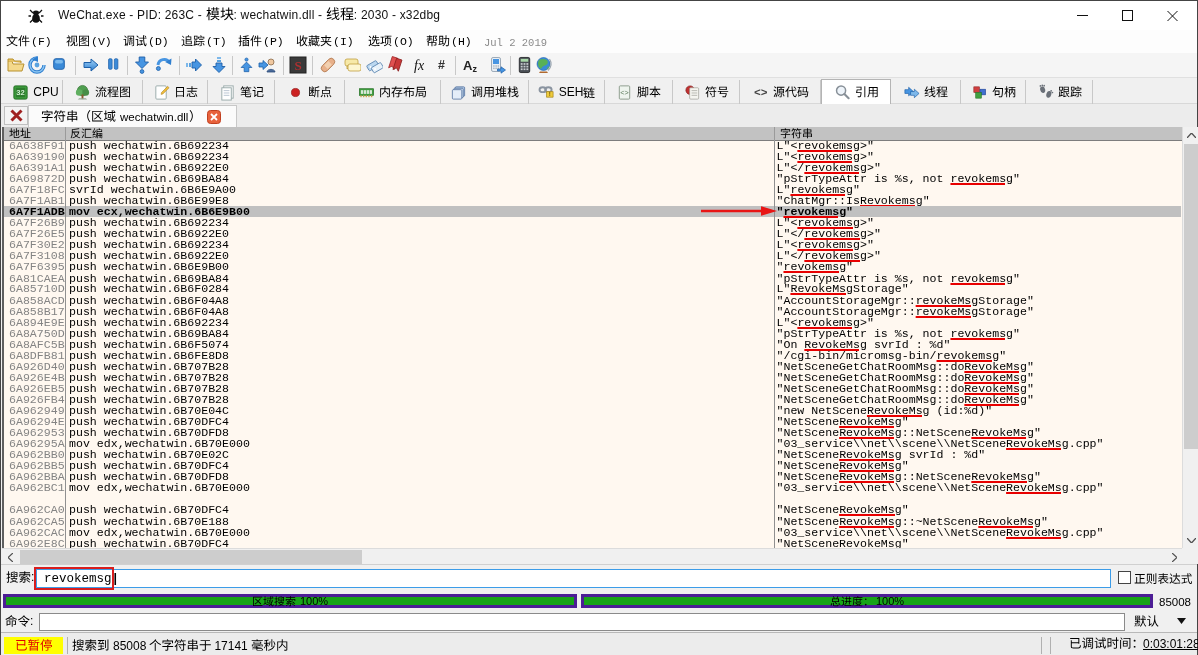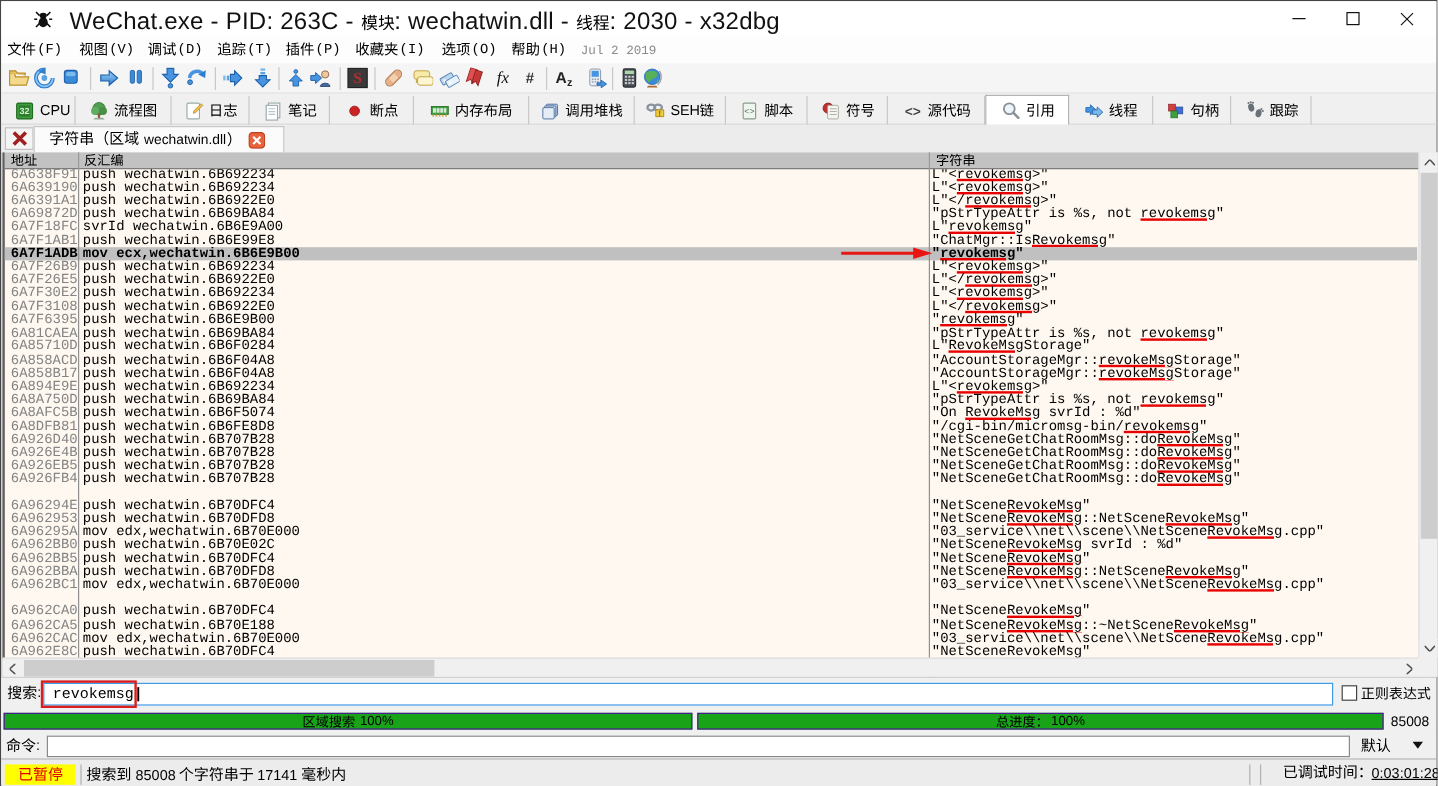--- a/index.html
+++ b/index.html
@@ -1,19 +1,19 @@
 <!DOCTYPE html>
 <html><head><meta charset="utf-8"><style>
 * { margin:0; padding:0; box-sizing:border-box; }
 html,body { width:1198px; height:655px; overflow:hidden; }
 #win { position:relative; width:1198px; height:655px; background:#f0f0f0;
   border:1px solid #444; font-family:"Liberation Sans",sans-serif; }
 .ck { display:inline-block; }
 #title { position:absolute; left:0; top:0; width:100%; height:29px; background:#fff; }
-#title .txt { position:absolute; left:57px; top:6px; font-size:20px; color:#111; letter-spacing:.2px; }
+#title .txt { position:absolute; left:57px; top:6px; font-size:12px; color:#111; letter-spacing:.2px; }
 #bug { position:absolute; left:25px; top:5px; }
 .wbtn { position:absolute; top:0; width:45px; height:29px; }
 #menubar { position:absolute; left:0; top:29px; width:100%; height:23px; background:#fdfdfd; }
 .mi { position:absolute; top:3px; height:16px; display:flex; align-items:center; font-size:12px; color:#000; }
 .mi span { font-family:"Liberation Mono",monospace; font-size:11.5px; margin-left:1px; }
 .mdate { position:absolute; left:483px; top:7px; color:#8a8a8a; font-family:"Liberation Mono",monospace; font-size:10.5px; }
 #toolbar { position:absolute; left:0; top:52px; width:100%; height:25px; background:#f5f5f5; border-bottom:1px solid #e0e0e0; }
 .ti { position:absolute; } .ti svg { width:100%; height:100%; }
 .tsep { position:absolute; top:3px; width:1px; height:19px; background:#c8c8c8; }
 #tabbar { position:absolute; left:0; top:77px; width:100%; height:26px; background:#f0f0f0; border-bottom:1px solid #d8d8d8; }
@@ -42,21 +42,21 @@
 #vscroll { position:absolute; left:1181px; top:126px; width:16px; height:421px; background:#f0f0f0; border-left:1px solid #dcdcdc; }
 #hscroll { position:absolute; left:1px; top:547px; width:1180px; height:16px; background:#f0f0f0; border-top:1px solid #dcdcdc; }
 .sbtn { position:absolute; display:flex; align-items:center; justify-content:center; color:#505050; background:#f0f0f0; }
 .sthumb { position:absolute; background:#cdcdcd; }
 #searchrow { position:absolute; left:0; top:563px; width:100%; height:26px; background:#f0f0f0; border-top:1px solid #d0d0d0; }
 #searchbox { position:absolute; left:35px; top:4px; width:1075px; height:19px; background:#fff; border:1px solid #3c9ce8; }
 #searchbox .txt { position:absolute; left:7px; top:2px; font-family:"Liberation Mono",monospace; font-size:12.5px; }
 #redbox { position:absolute; left:33px; top:2px; width:80px; height:23px; border:2px solid #d81e1e; }
 #cb { position:absolute; left:1117px; top:6px; width:13px; height:13px; background:#fff; border:1.5px solid #444; }
 #progrow { position:absolute; left:0; top:589px; width:100%; height:22px; background:#f0f0f0; }
-.pbar { position:absolute; top:4px; height:14px; background:#18a318; border:1px solid #4c1d95; display:flex; align-items:center; justify-content:center; gap:4px; }
+.pbar { position:absolute; top:4px; height:14px; background:#18a318; border:3px solid #4c1d95; display:flex; align-items:center; justify-content:center; gap:4px; }
 .pbar .pct { font-size:11px; color:#000; }
 #cmdrow { position:absolute; left:0; top:611px; width:100%; height:20px; background:#f0f0f0; }
 #cmdinput { position:absolute; left:38px; top:1px; width:1086px; height:18px; background:#fff; border:1px solid #8a8a8a; }
 #statusbar { position:absolute; left:0; top:631px; width:100%; height:23px; background:#ececec; border-top:1px solid #b8b8b8; }
 #paused { position:absolute; left:3px; top:4px; width:59px; height:17px; background:#ffff00; display:flex; align-items:center; justify-content:center; }
 .spanel { position:absolute; top:4px; height:17px; border-left:1px solid #b0b0b0; }
 #stext { position:absolute; left:71px; top:4px; height:17px; display:flex; align-items:center; gap:3px; font-size:12px; }
 #stime { position:absolute; left:1068px; top:4px; height:17px; display:flex; align-items:flex-start; gap:3px; font-size:12px;text-decoration:underline; }
 .num { font-family:"Liberation Sans",sans-serif; font-size:12px; }
 </style></head><body>
@@ -421,21 +421,21 @@
       </div>
       <div class="tab" style="left:528px;width:76px">
         <svg viewBox="0 0 18 18" width="17" height="17">
           <g stroke="#8a94a0" stroke-width="2" fill="none">
             <ellipse cx="5" cy="6" rx="3.4" ry="2.6"></ellipse>
             <ellipse cx="11" cy="6" rx="3.4" ry="2.6"></ellipse>
           </g>
           <path d="M9 8 L16 8 L16 14 L9 14 Z" fill="#f0cc3c" stroke="#a08018" stroke-width=".7"></path>
           <text x="12.5" y="13" font-size="6.5" font-weight="bold" text-anchor="middle" fill="#6a5208" font-family="Liberation Sans">!</text>
         </svg>
-        <span class="tl" style="display:flex;align-items:center">SEH<svg class="ck" width="12" height="12" viewBox="0 0 12 12" style="vertical-align:-1px;">
+        <span class="tl" style="display:flex;align-items:flex-end">SEH<svg class="ck" width="12" height="12" viewBox="0 0 12 12" style="vertical-align:-1px;">
             <g fill="#000">
               <use href="#u94fe" transform="translate(0.0,10.32) scale(0.0120,-0.0120)"></use>
             </g>
           </svg></span>
       </div>
       <div class="tab" style="left:604px;width:68px">
         <svg viewBox="0 0 18 18" width="17" height="17">
           <rect x="3.5" y="2" width="11" height="14" rx="1" fill="#eef4ee" stroke="#8a9a8a"></rect>
           <text x="9" y="12" font-size="7.5" text-anchor="middle" fill="#5a7a5a" font-family="Liberation Mono">&lt;&gt;</text>
         </svg>
@@ -582,20 +582,21 @@
         <div class="trow" style="top:167.50px"><div class="ca">6A858ACD</div><div class="cd">push wechatwin.6B6F04A8</div><div class="cs">"AccountStorageMgr::<u>revokeMsg</u>Storage"</div></div>
         <div class="trow" style="top:178.55px"><div class="ca">6A858B17</div><div class="cd">push wechatwin.6B6F04A8</div><div class="cs">"AccountStorageMgr::<u>revokeMsg</u>Storage"</div></div>
         <div class="trow" style="top:189.60px"><div class="ca">6A894E9E</div><div class="cd">push wechatwin.6B692234</div><div class="cs">L"&lt;<u>revokemsg</u>&gt;"</div></div>
         <div class="trow" style="top:200.65px"><div class="ca">6A8A750D</div><div class="cd">push wechatwin.6B69BA84</div><div class="cs">"pStrTypeAttr is %s, not <u>revokemsg</u>"</div></div>
         <div class="trow" style="top:211.70px"><div class="ca">6A8AFC5B</div><div class="cd">push wechatwin.6B6F5074</div><div class="cs">"On <u>RevokeMsg</u> svrId : %d"</div></div>
         <div class="trow" style="top:222.75px"><div class="ca">6A8DFB81</div><div class="cd">push wechatwin.6B6FE8D8</div><div class="cs">"/cgi-bin/micromsg-bin/<u>revokemsg</u>"</div></div>
         <div class="trow" style="top:233.80px"><div class="ca">6A926D40</div><div class="cd">push wechatwin.6B707B28</div><div class="cs">"NetSceneGetChatRoomMsg::do<u>RevokeMsg</u>"</div></div>
         <div class="trow" style="top:244.85px"><div class="ca">6A926E4B</div><div class="cd">push wechatwin.6B707B28</div><div class="cs">"NetSceneGetChatRoomMsg::do<u>RevokeMsg</u>"</div></div>
         <div class="trow" style="top:255.90px"><div class="ca">6A926EB5</div><div class="cd">push wechatwin.6B707B28</div><div class="cs">"NetSceneGetChatRoomMsg::do<u>RevokeMsg</u>"</div></div>
         <div class="trow" style="top:266.95px"><div class="ca">6A926FB4</div><div class="cd">push wechatwin.6B707B28</div><div class="cs">"NetSceneGetChatRoomMsg::do<u>RevokeMsg</u>"</div></div>
+        <div class="trow" style="top:278.00px"><div class="ca">6A962949</div><div class="cd">push wechatwin.6B70E04C</div><div class="cs">"new NetScene<u>RevokeMsg</u> (id:%d)"</div></div>
         <div class="trow" style="top:289.05px"><div class="ca">6A96294E</div><div class="cd">push wechatwin.6B70DFC4</div><div class="cs">"NetScene<u>RevokeMsg</u>"</div></div>
         <div class="trow" style="top:300.10px"><div class="ca">6A962953</div><div class="cd">push wechatwin.6B70DFD8</div><div class="cs">"NetScene<u>RevokeMsg</u>::NetScene<u>RevokeMsg</u>"</div></div>
         <div class="trow" style="top:311.15px"><div class="ca">6A96295A</div><div class="cd">mov edx,wechatwin.6B70E000</div><div class="cs">"03_service\\net\\scene\\NetScene<u>RevokeMsg</u>.cpp"</div></div>
         <div class="trow" style="top:322.20px"><div class="ca">6A962BB0</div><div class="cd">push wechatwin.6B70E02C</div><div class="cs">"NetScene<u>RevokeMsg</u> svrId : %d"</div></div>
         <div class="trow" style="top:333.25px"><div class="ca">6A962BB5</div><div class="cd">push wechatwin.6B70DFC4</div><div class="cs">"NetScene<u>RevokeMsg</u>"</div></div>
         <div class="trow" style="top:344.30px"><div class="ca">6A962BBA</div><div class="cd">push wechatwin.6B70DFD8</div><div class="cs">"NetScene<u>RevokeMsg</u>::NetScene<u>RevokeMsg</u>"</div></div>
         <div class="trow" style="top:355.35px"><div class="ca">6A962BC1</div><div class="cd">mov edx,wechatwin.6B70E000</div><div class="cs">"03_service\\net\\scene\\NetScene<u>RevokeMsg</u>.cpp"</div></div>
         <div class="trow" style="top:377.45px"><div class="ca">6A962CA0</div><div class="cd">push wechatwin.6B70DFC4</div><div class="cs">"NetScene<u>RevokeMsg</u>"</div></div>
         <div class="trow" style="top:388.50px"><div class="ca">6A962CA5</div><div class="cd">push wechatwin.6B70E188</div><div class="cs">"NetScene<u>RevokeMsg</u>::~NetScene<u>RevokeMsg</u>"</div></div>
         <div class="trow" style="top:399.55px"><div class="ca">6A962CAC</div><div class="cd">mov edx,wechatwin.6B70E000</div><div class="cs">"03_service\\net\\scene\\NetScene<u>RevokeMsg</u>.cpp"</div></div>

